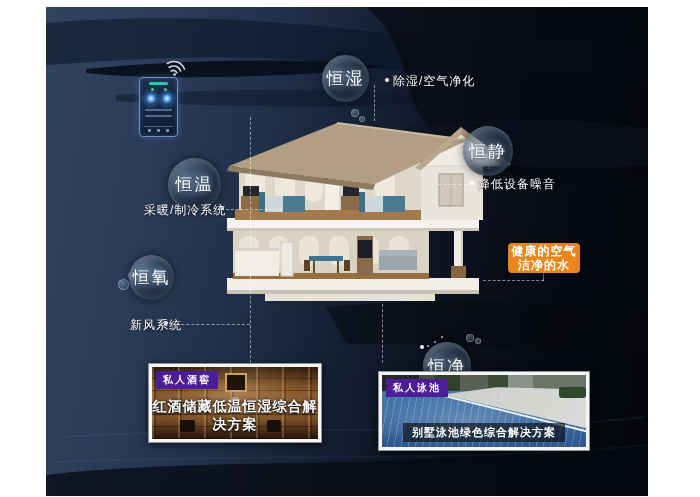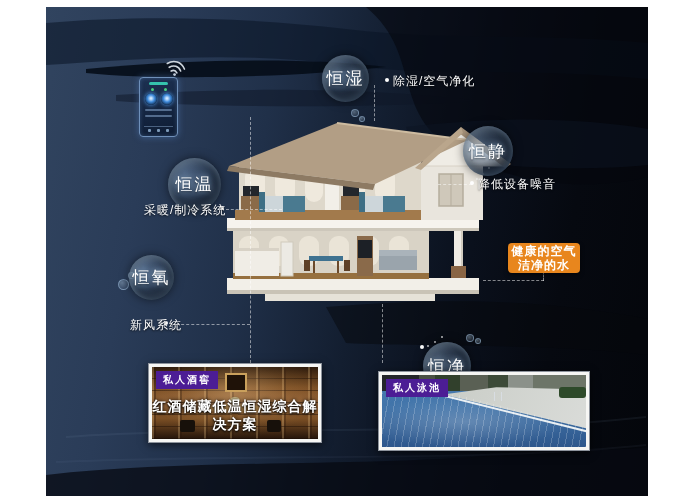--- a/index.html
+++ b/index.html
@@ -276,16 +276,17 @@
   <div class="photo-frame" style="left:332px;top:364px;width:212px;height:80px;">
     <div class="photo">
       <div class="pool-photo"></div>
       <div class="pool-top"></div>
       <div class="pool-deck"></div>
       <div class="pool-hedge"></div>
       <div class="pool-edge"></div>
       <div class="pool-ripples"></div>
       <div class="pool-ladder"></div>
       <div class="photo-tag">私人泳池</div>
+      <div class="caption-bar">别墅泳池绿色综合解决方案</div>
     </div>
   </div>
 
 </div>
 
 </body></html>

